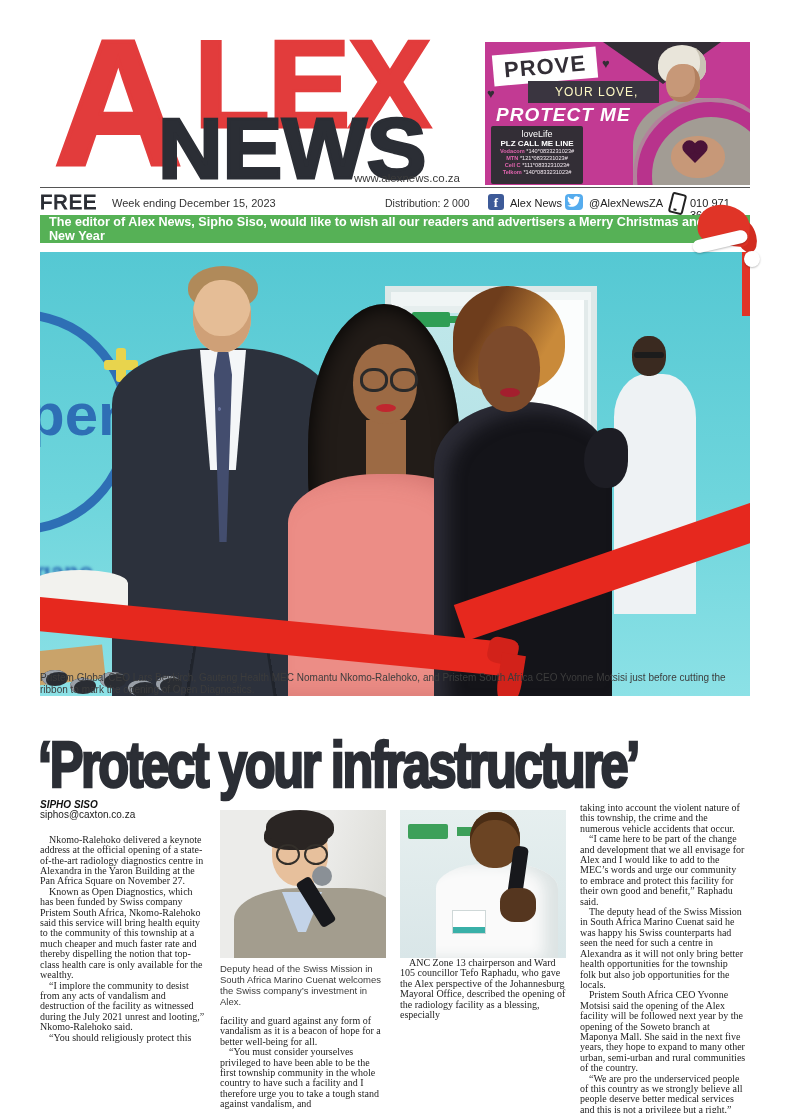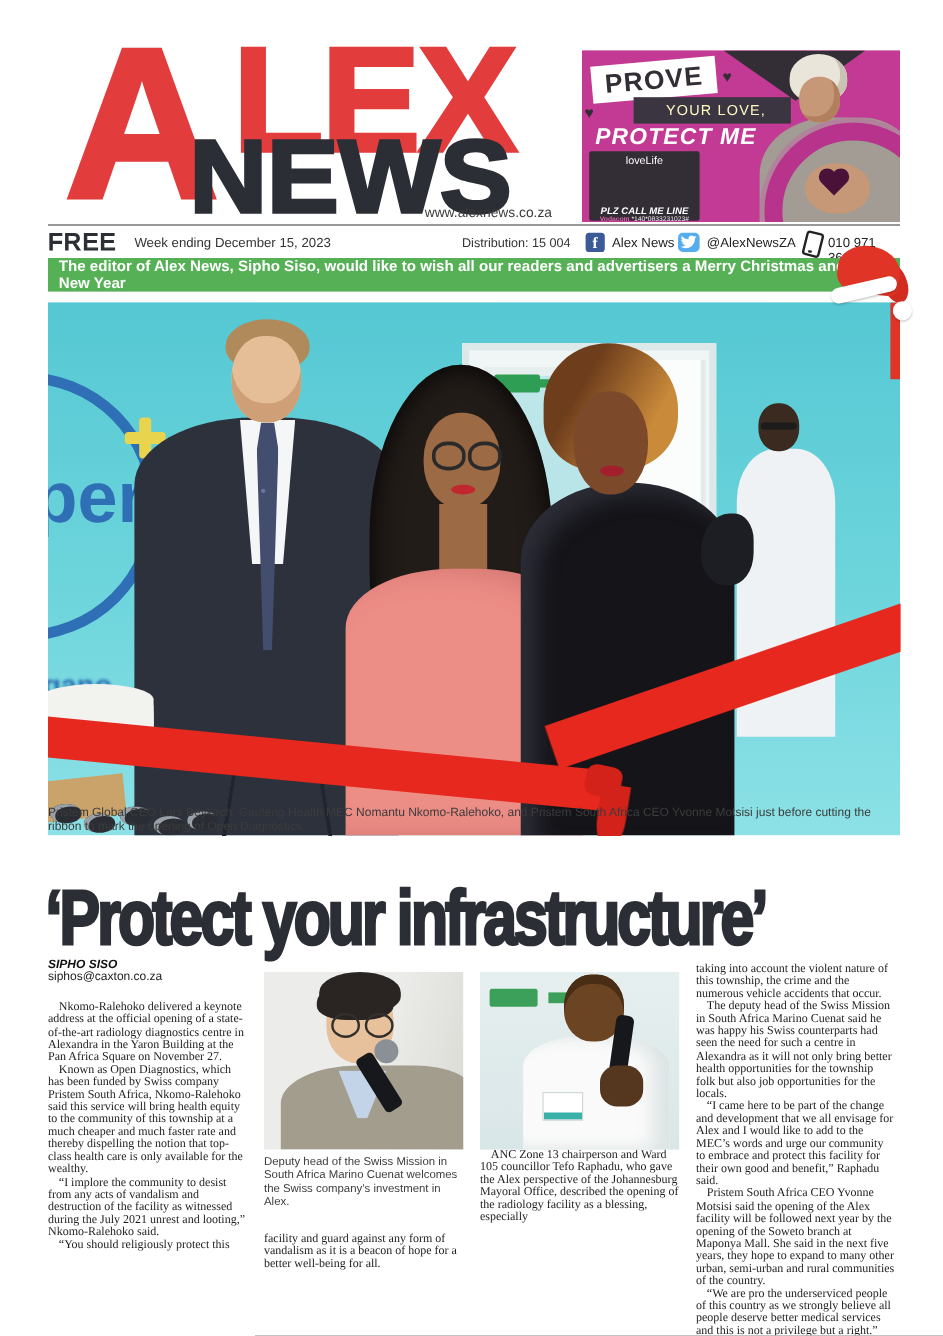--- a/index.html
+++ b/index.html
@@ -40,21 +40,21 @@
   .ad-heart-sm{color:#332e36;font-size:13px;font-weight:bold;}
   #ad-heart1{left:117px;top:14px;} #ad-heart2{left:2px;top:44px;}
   .ad-love-box{left:43px;top:39px;width:124px;height:22px;background:#3a3540;
             display:flex;align-items:center;padding-left:7px;}
   .ad-love-box span{font-size:12px;color:#fef9c3;letter-spacing:1px;margin-left:20px;}
   .ad-protect{left:11px;top:62px;font-size:19px;font-weight:900;font-style:italic;
             color:#ffffff;letter-spacing:1px;}
   .ad-panel{left:6px;top:84px;width:88px;height:52px;background:#332e36;border-radius:2px;
             padding:3px 2px;text-align:center;}
   .ad-brand{font-size:9px;color:#fff;line-height:10px;}
-  .ad-line{font-size:8px;font-weight:bold;font-style:italic;color:#fff;line-height:9px;margin-top:32px;}
+  .ad-line{font-size:8px;font-weight:bold;color:#fff;line-height:9px;}
   .ad-num{font-size:5.6px;line-height:7px;white-space:nowrap;}
   .ad-num .carrier{color:#e064ae;font-weight:bold;}
   .ad-num .code{color:#f3e9f0;}
 
   
   #infobar{left:40px;top:187px;width:710px;height:26px;border-top:1px solid #555;}
   #free{left:0px;top:3px;font-size:20px;font-weight:400;letter-spacing:1px;color:#2b2e35;
         -webkit-text-stroke:1px #2b2e35;}
   #week{left:72px;top:9px;font-size:11px;color:#333;}
   #dist{left:345px;top:9px;font-size:10.5px;color:#333;}
@@ -172,21 +172,21 @@
   .col{width:166px;font-family:"Liberation Serif",serif;font-size:10px;line-height:10.4px;color:#1d1d1d;}
   #col1{left:40px;top:800px;} #col2{left:220px;top:810px;}
   #col3{left:400px;top:810px;} #col4{left:580px;top:803px;}
   .byline-author{font-family:"Liberation Sans",sans-serif;font-size:10px;font-weight:bold;
         font-style:italic;color:#111;}
   .byline-email{font-family:"Liberation Sans",sans-serif;font-size:10px;color:#222;
         margin-bottom:14px;}
   .col p{margin:0;}
   .col p.ind{text-indent:9px;}
   .small-caption{font-family:"Liberation Sans",sans-serif;font-size:9.5px;line-height:11px;
-        color:#3c3c3c;margin:5px 0 21px 0;}
+        color:#3c3c3c;margin:5px 0 9px 0;}
 
   
   .sphoto{position:relative;width:166px;height:148px;overflow:hidden;}
   #sphoto2{background:linear-gradient(105deg,#ececea 55%,#d9d9d3 100%);}
   .c-suit{left:14px;top:78px;width:160px;height:70px;background:#a39d8e;
         border-radius:40% 30% 0 0/45% 30% 0 0;}
   .c-shirt{left:62px;top:82px;width:40px;height:40px;background:#c3d3e8;
         clip-path:polygon(0 0,100% 0,60% 100%,40% 100%);}
   .c-head{left:52px;top:10px;width:56px;height:66px;background:#e7c09c;border-radius:46%;}
   .c-hair{left:46px;top:0px;width:68px;height:34px;background:#2a2523;
@@ -244,21 +244,21 @@
       <div class="ad-num"><span class="carrier">Vodacom</span> <span class="code">*140*0833231023#</span></div>
       <div class="ad-num"><span class="carrier">MTN</span> <span class="code">*121*0833231023#</span></div>
       <div class="ad-num"><span class="carrier">Cell C</span> <span class="code">*111*0833231023#</span></div>
       <div class="ad-num"><span class="carrier">Telkom</span> <span class="code">*140*0833231023#</span></div>
     </div>
   </div>
 
   <div class="abs" id="infobar">
     <div class="abs" id="free">FREE</div>
     <div class="abs" id="week">Week ending December 15, 2023</div>
-    <div class="abs" id="dist">Distribution: 15 004</div>
+    <div class="abs" id="dist">Distribution: 2 000</div>
     <div class="abs fb-icon">f</div>
     <div class="abs" id="fb-text">Alex News</div>
     <div class="abs tw-icon">
       <svg width="14" height="12" viewBox="0 0 24 20">
           <path fill="#ffffff" d="M23 2.1c-.8.4-1.7.6-2.6.8.9-.6 1.6-1.5 2-2.5-.9.5-1.9.9-2.9 1.1C18.6.6 17.4 0 16 0c-2.6 0-4.6 2.1-4.6 4.6 0 .4 0 .7.1 1-3.9-.2-7.3-2-9.6-4.9C1.5 1.4 1.3 2.2 1.3 3c0 1.6.8 3 2.1 3.9-.8 0-1.5-.2-2.1-.6v.1c0 2.2 1.6 4.1 3.7 4.5-.4.1-.8.2-1.2.2-.3 0-.6 0-.9-.1.6 1.8 2.3 3.2 4.3 3.2-1.6 1.2-3.6 2-5.7 2H.4c2 1.3 4.5 2.1 7.1 2.1 8.5 0 13.2-7 13.2-13.2v-.6c.9-.6 1.7-1.5 2.3-2.4z"></path>
         </svg>
     </div>
     <div class="abs" id="tw-text">@AlexNewsZA</div>
     <div class="abs ph-icon"></div>
     <div class="abs" id="ph-text">010 971 3625</div>
@@ -349,35 +349,36 @@
       <div class="abs c-shirt"></div>
       <div class="abs c-head"></div>
       <div class="abs c-hair"></div>
       <div class="abs c-glass-l"></div>
       <div class="abs c-glass-r"></div>
       <div class="abs c-foam"></div>
       <div class="abs c-mic"></div>
     </div>
     <div class="small-caption">Deputy head of the Swiss Mission in South Africa Marino Cuenat welcomes the Swiss company’s investment in Alex.</div>
     <p>facility and guard against any form of vandalism as it is a beacon of hope for a better well-being for all.</p>
+    <p class="ind">“You must consider yourselves privileged to have been able to be the first township community in the whole country to have such a facility and I therefore urge you to take a tough stand against vandalism, and</p>
   </div>
 
   <div class="abs col" id="col3">
     <div class="sphoto" id="sphoto3">
       <div class="abs r-sign"></div>
       <div class="abs r-shirt"></div>
       <div class="abs r-head"></div>
       <div class="abs r-tag"></div>
       <div class="abs r-mic"></div>
       <div class="abs r-hand"></div>
     </div>
     <p class="ind">ANC Zone 13 chairperson and Ward 105 councillor Tefo Raphadu, who gave the Alex perspective of the Johannesburg Mayoral Office, described the opening of the radiology facility as a blessing, especially</p>
   </div>
 
   <div class="abs col" id="col4">
     <p>taking into account the violent nature of this township, the crime and the numerous vehicle accidents that occur.</p>
+    <p class="ind">“I came here to be part of the change and development that we all envisage for Alex and I would like to add to the MEC’s words and urge our community to embrace and protect this facility for their own good and benefit,” Raphadu said.</p>
     <p class="ind">The deputy head of the Swiss Mission in South Africa Marino Cuenat said he was happy his Swiss counterparts had seen the need for such a centre in Alexandra as it will not only bring better health opportunities for the township folk but also job opportunities for the locals.</p>
-    <p class="ind">“I came here to be part of the change and development that we all envisage for Alex and I would like to add to the MEC’s words and urge our community to embrace and protect this facility for their own good and benefit,” Raphadu said.</p>
     <p class="ind">Pristem South Africa CEO Yvonne Motsisi said the opening of the Alex facility will be followed next year by the opening of the Soweto branch at Maponya Mall. She said in the next five years, they hope to expand to many other urban, semi-urban and rural communities of the country.</p>
     <p class="ind">“We are pro the underserviced people of this country as we strongly believe all people deserve better medical services and this is not a privilege but a right.”</p>
   </div>
 
 </div>
 
 </body></html>

